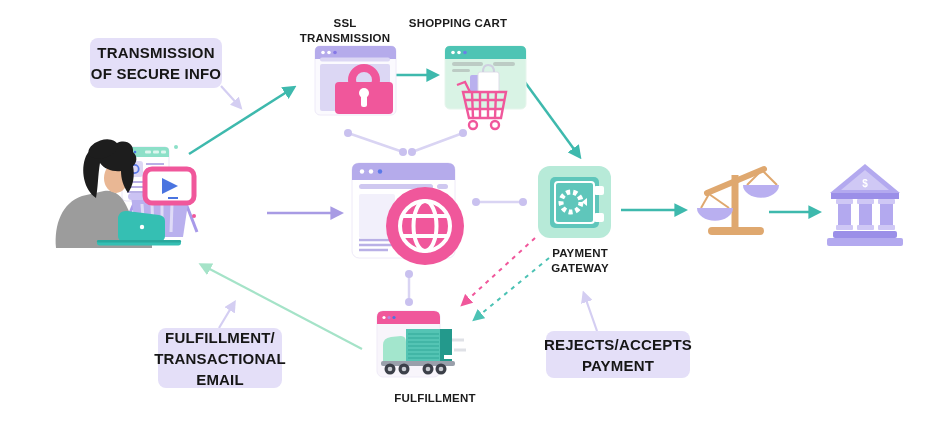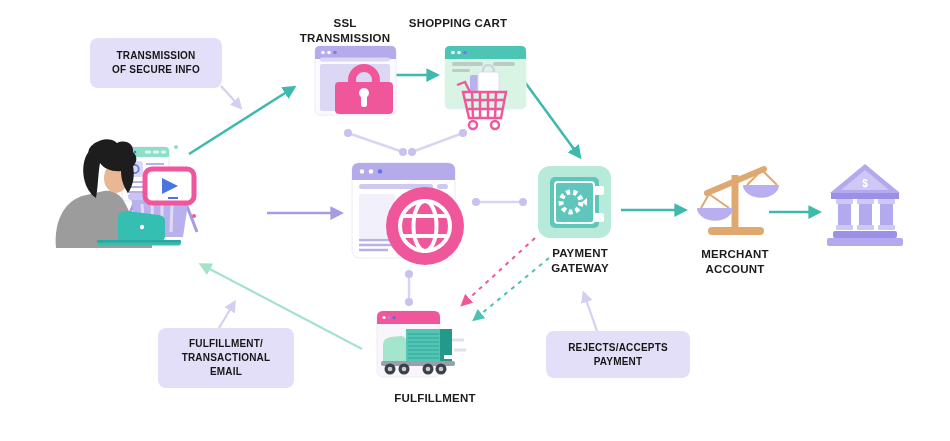--- a/index.html
+++ b/index.html
@@ -2,21 +2,21 @@
 <html><head>
 <meta charset="utf-8">
 <style>
   html,body{margin:0;padding:0;background:#ffffff;}
   .stage{position:relative;width:950px;height:441px;background:#ffffff;overflow:hidden;
          font-family:"Liberation Sans","DejaVu Sans",sans-serif;}
   .stage svg{position:absolute;left:0;top:0;}
   .cap{position:absolute;font-weight:bold;font-size:11.5px;line-height:1.32;color:#1b1b1b;
        text-align:center;white-space:pre-line;letter-spacing:.2px;}
   .note{position:absolute;background:#E4DFF8;border-radius:8px;display:flex;align-items:center;
-        justify-content:center;font-weight:bold;font-size:10px;line-height:1.4;color:#161616;
+        justify-content:center;font-weight:bold;font-size:15px;line-height:1.4;color:#161616;
         text-align:center;white-space:pre-line;letter-spacing:.2px;}
 </style>
 </head>
 <body>
 
 <div class="stage">
 
 <svg width="950" height="441" viewBox="0 0 950 441">
   <defs>
     <marker id="mTeal" viewBox="0 0 10 10" refX="7" refY="5" markerWidth="5.5" markerHeight="5.5" orient="auto-start-reverse">
@@ -275,27 +275,25 @@
             <circle cx="428" cy="369" r="2.3" fill="#C9CCD2"></circle>
         <circle cx="441" cy="369" r="5.5" fill="#3C4049"></circle>
             <circle cx="441" cy="369" r="2.3" fill="#C9CCD2"></circle>
       </g>
     </g>
   </g>
 </svg>
 
 <div class="note" style="left:90px;top:38px;width:132px;height:50px">TRANSMISSION
 OF SECURE INFO</div>
-<div class="note" style="left:158px;top:328px;width:136px;height:60px">FULFILLMENT/
+<div class="note" style="left:158px;top:328px;width:124px;height:60px">FULFILLMENT/
 TRANSACTIONAL
 EMAIL</div>
 <div class="note" style="left:546px;top:331px;width:144px;height:47px">REJECTS/ACCEPTS
 PAYMENT</div>
 
 <div class="cap" style="left:290px;top:16px;width:110px">SSL TRANSMISSION</div>
 <div class="cap" style="left:408px;top:16px;width:100px">SHOPPING CART</div>
 <div class="cap" style="left:540px;top:246px;width:80px">PAYMENT
 GATEWAY</div>
-<div class="cap" style="left:690px;top:247px;width:90px">MERCHANT
-ACCOUNT</div>
 <div class="cap" style="left:384px;top:391px;width:102px">FULFILLMENT</div>
 
 </div>
 
 </body></html>

